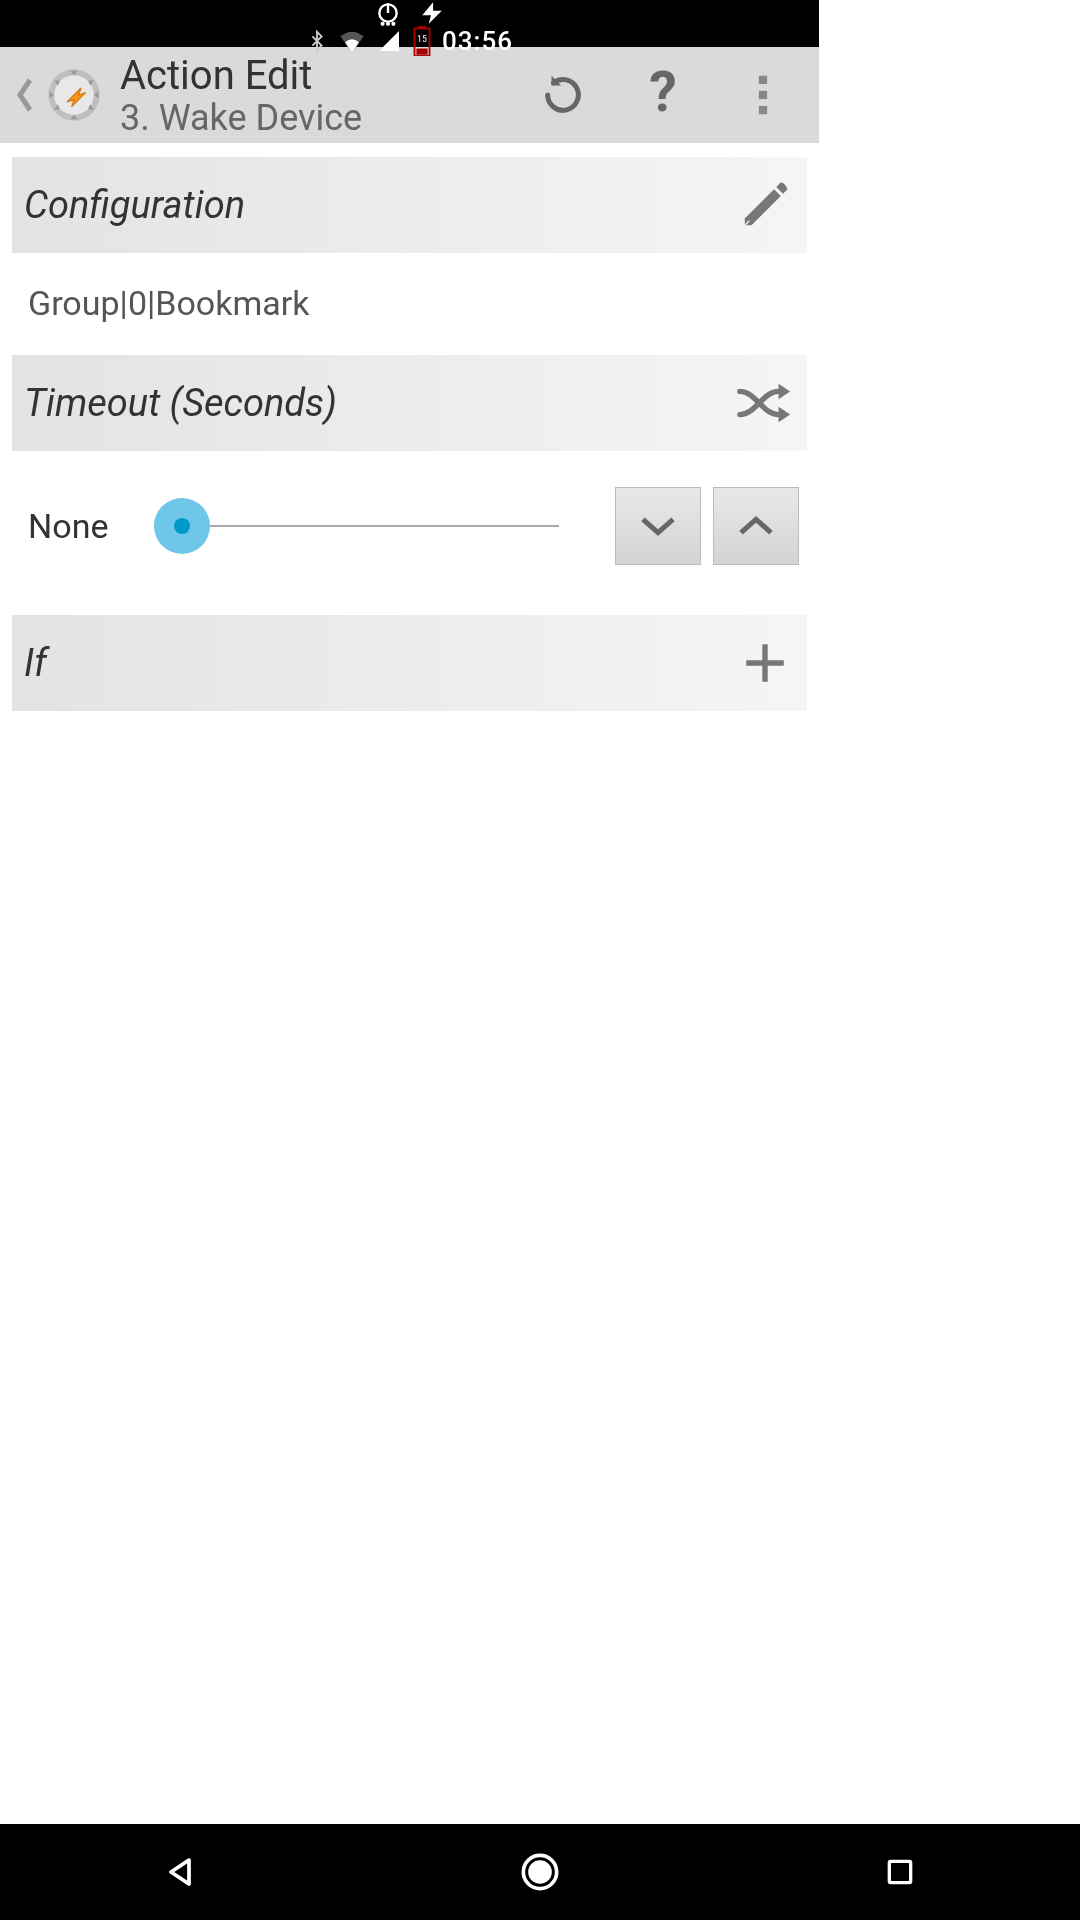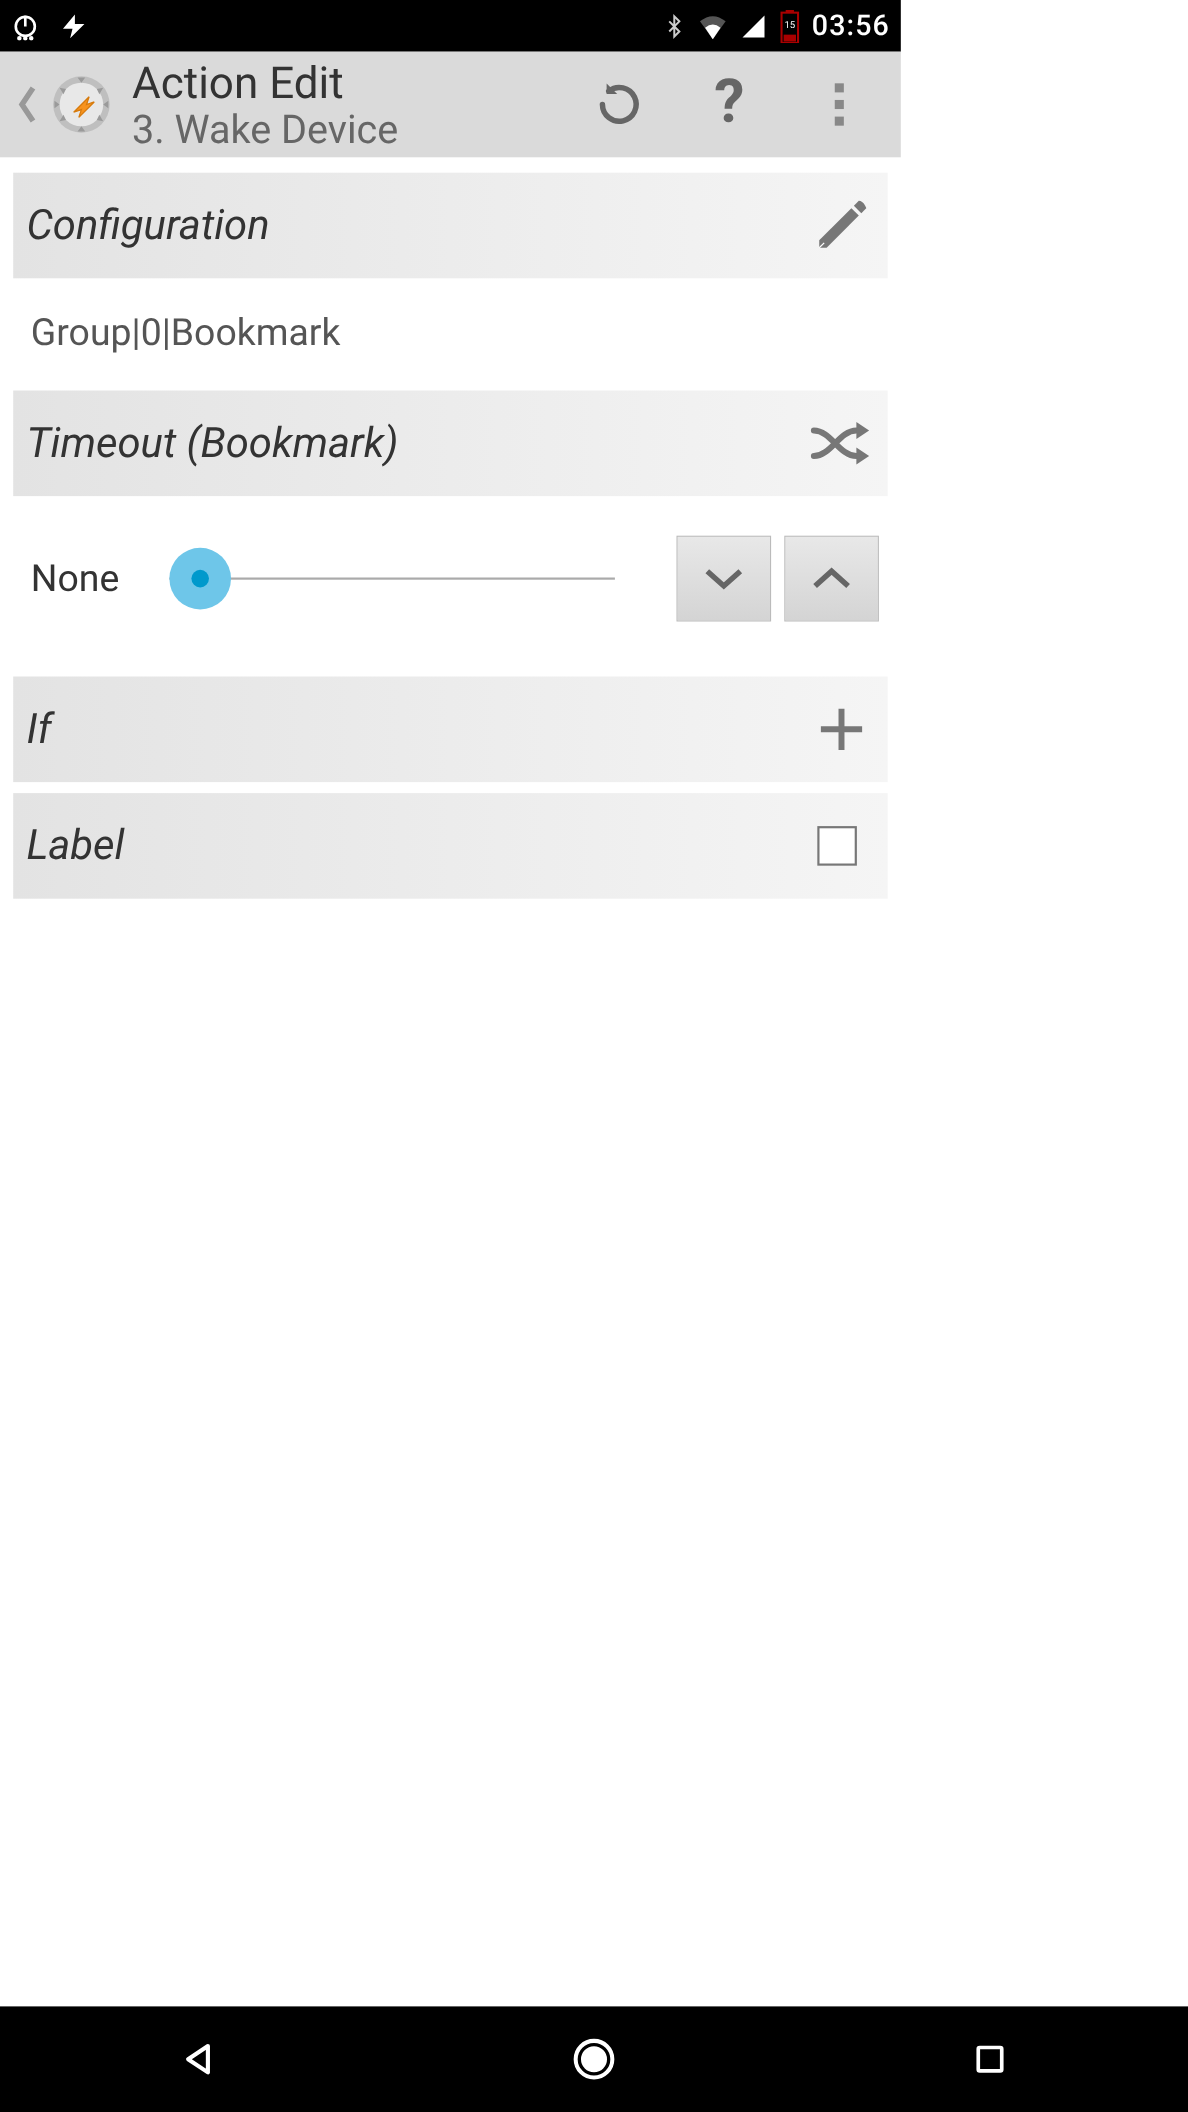--- a/index.html
+++ b/index.html
@@ -1,19 +1,19 @@
 <!DOCTYPE html>
 <html><head>
 <meta charset="utf-8">
 <style>
   * { box-sizing: border-box; margin: 0; padding: 0; }
   html, body { width: 819px; height: 1456px; font-family: Roboto, Arial, sans-serif; background: #fff; overflow: hidden; }
 
   
-  .statusbar { height: 47px; background: #000; color: #fff; display: flex; align-items: center; padding: 0 10px; }
+  .statusbar { height: 47px; background: #000; color: #fff; display: flex; align-items: center; padding: 0 10px; flex-direction: column; }
   .statusbar .left { display: flex; gap: 18px; align-items: center; }
   .statusbar .spacer { flex: 1; }
   .statusbar .right { display: flex; gap: 10px; align-items: center; }
   .sb-time { font-size: 26px; letter-spacing: 1px; font-weight: 500; }
 
   
   .appbar { height: 96px; background: #dadada; display: flex; align-items: center; padding: 0 6px; }
   .appbar .back { width: 38px; display:flex; align-items:center; justify-content:center;}
   .appbar .logo { width: 60px; height: 60px; display:flex; align-items:center; justify-content:center; }
   .appbar .titles { flex: 1; margin-left: 16px; }
@@ -153,21 +153,21 @@
             <path d="M3 21 L6 21 L19 8 L16 5 L3 18 Z"></path>
             <path d="M17 4 L20 7 L22 5 C22 5 21 2 19 2 Z"></path>
             <line x1="3" y1="21" x2="5" y2="19" stroke="#fff" stroke-width="0.5"></line>
           </svg>
       </span>
     </div>
   </div>
   <div class="config-value">Group|0|Bookmark</div>
 
   <div class="section-header">
-    <div class="label">Timeout (Bookmark)</div>
+    <div class="label">Timeout (Seconds)</div>
     <div class="hicon">
       <span>
         <svg width="58" height="44" viewBox="0 0 30 22" fill="none" stroke="#777" stroke-width="2.8" stroke-linecap="round">
             <path d="M2 5 C 10 5 14 17 22 17"></path>
             <path d="M2 17 C 10 17 14 5 22 5"></path>
             <polygon points="22,1 28,5 22,9" fill="#777" stroke="none"></polygon>
             <polygon points="22,13 28,17 22,21" fill="#777" stroke="none"></polygon>
           </svg>
       </span>
     </div>
@@ -204,24 +204,20 @@
     <div class="hicon">
       <span>
         <svg width="50" height="50" viewBox="0 0 24 24" stroke="#777" stroke-width="2.6">
             <line x1="12" y1="3" x2="12" y2="21"></line>
             <line x1="3" y1="12" x2="21" y2="12"></line>
           </svg>
       </span>
     </div>
   </div>
 
-  <div class="section-header">
-    <div class="label">Label</div>
-    <div class="check"></div>
-  </div>
 
 </div>
 
 <div class="navbar">
   <div class="navbtn">
     <span>
       <svg width="36" height="36" viewBox="0 0 24 24" fill="none" stroke="#fff" stroke-width="2.5" stroke-linejoin="round">
           <polygon points="18,4 6,12 18,20"></polygon>
         </svg>
     </span>

